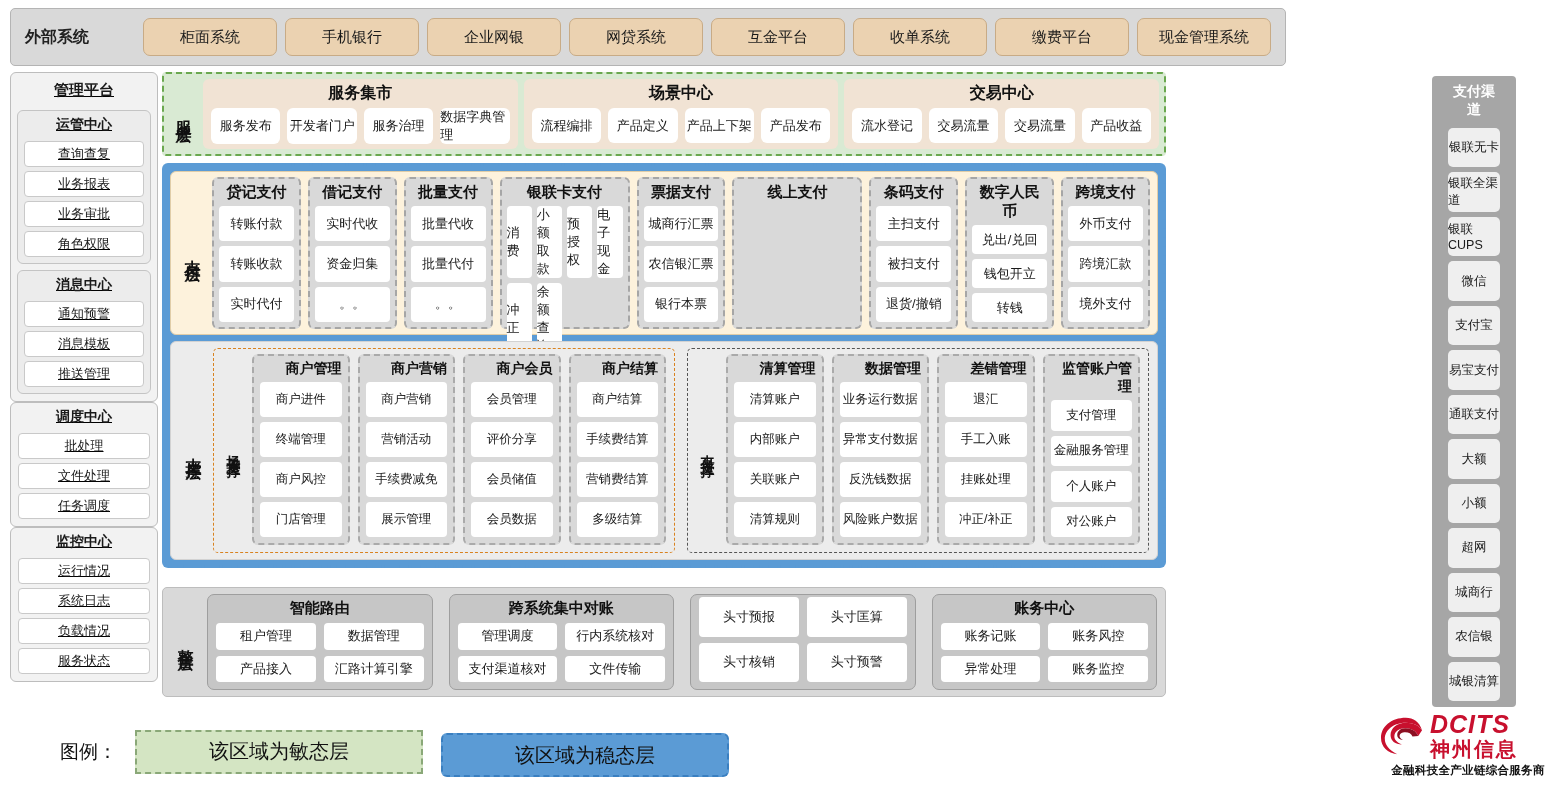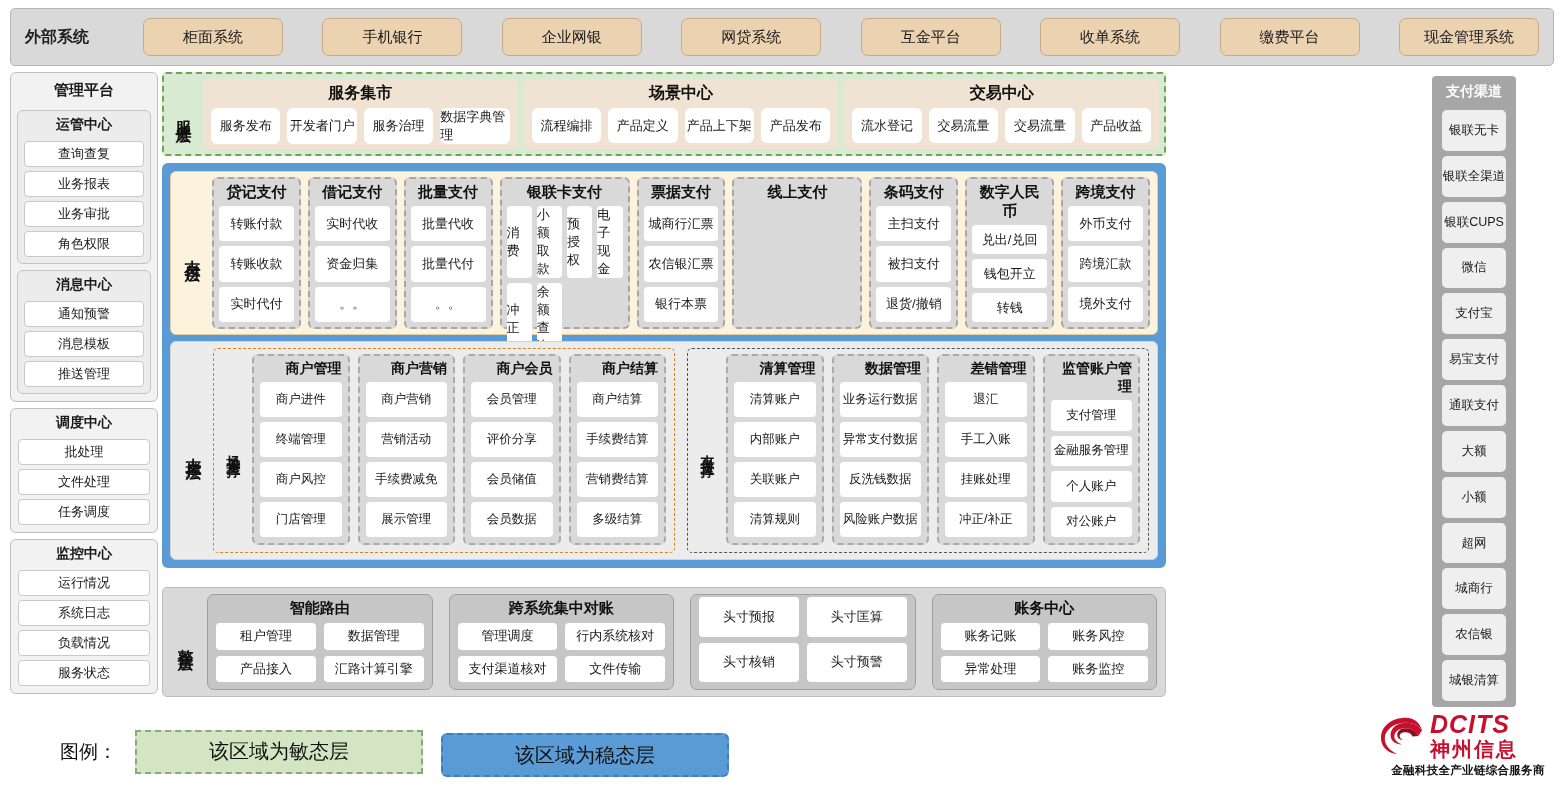--- a/index.html
+++ b/index.html
@@ -7,36 +7,36 @@
     width: 1564px; height: 800px;
     background: #ffffff;
     font-family: "Liberation Sans", "DejaVu Sans", sans-serif;
     overflow: hidden;
     position: relative;
   }
   .page { width: 1564px; height: 800px; position: relative; }
 
   
   .ext-bar {
-    position: absolute; left: 10px; top: 8px; width: 1544px; height: 58px;
+    position: absolute; left: 10px; top: 8px; width: 1276px; height: 58px;
     background: #d9d9d9; border: 1px solid #b4b4b4; border-radius: 5px;
     display: flex; align-items: center; padding: 0 14px;
   }
   .ext-title { font-size: 16px; font-weight: bold; color: #222; width: 112px; flex: none; text-align: left;}
   .ext-items { display: flex; flex: 1; justify-content: space-between; gap: 8px; padding-left: 6px; }
   .ext-chip {
     flex: 1 1 0; height: 38px; background: #ebd2b1; border: 1px solid #c8ab86;
     border-radius: 7px; display: flex; align-items: center; justify-content: center;
     font-size: 15px; color: #1a1a1a; max-width: 140px;
   }
 
   
   .mgmt {
     position: absolute; left: 10px; top: 72px; width: 148px; height: 634px;
-    display: flex; flex-direction: column; gap: 6px;
+    display: flex; flex-direction: column;  text-decoration: underline;
   }
   .mgmt-top {
     border: 1px solid #bdbdbd; border-radius: 6px; background: #f2f2f2;
     padding: 5px 6px 7px; display: flex; flex-direction: column; gap: 6px;
   }
   .mgmt-title { font-size: 15px; font-weight: bold; text-align: center; color: #1a1a1a; padding: 3px 0 4px; }
   .mgmt-group {
     border: 1px solid #c4c4c4; border-radius: 6px; background: #ececec;
     padding: 3px 6px 6px; display: flex; flex-direction: column; gap: 4px;
   }
@@ -142,21 +142,21 @@
   .int-card-title { font-size: 15px; font-weight: bold; text-align: center; color: #111; padding: 2px 0 5px; }
   .int-grid { display: grid; grid-template-columns: 1fr 1fr; gap: 6px 8px; flex: 1; }
   .int-cell {
     background: #fff; border-radius: 4px; display: flex; align-items: center;
     justify-content: center; font-size: 13px; color: #1a1a1a;
   }
 
   
   .chan {
     position: absolute; left: 1432px; top: 76px; width: 84px; height: 631px;
-    background: #a6a6a6; border-radius: 4px; padding: 4px 10px 6px;
+    background: #a6a6a6; border-radius: 4px; padding: 4px 16px 6px;
     display: flex; flex-direction: column; gap: 5px;
   }
   .chan-title { font-size: 14px; font-weight: bold; color: #ffffff; text-align: center; padding: 3px 0 4px; }
   .chan-item {
     background: #efefef; border-radius: 5px; flex: 1 1 0;
     display: flex; align-items: center; justify-content: center;
     font-size: 12.5px; color: #1a1a1a;
   }
 
   

